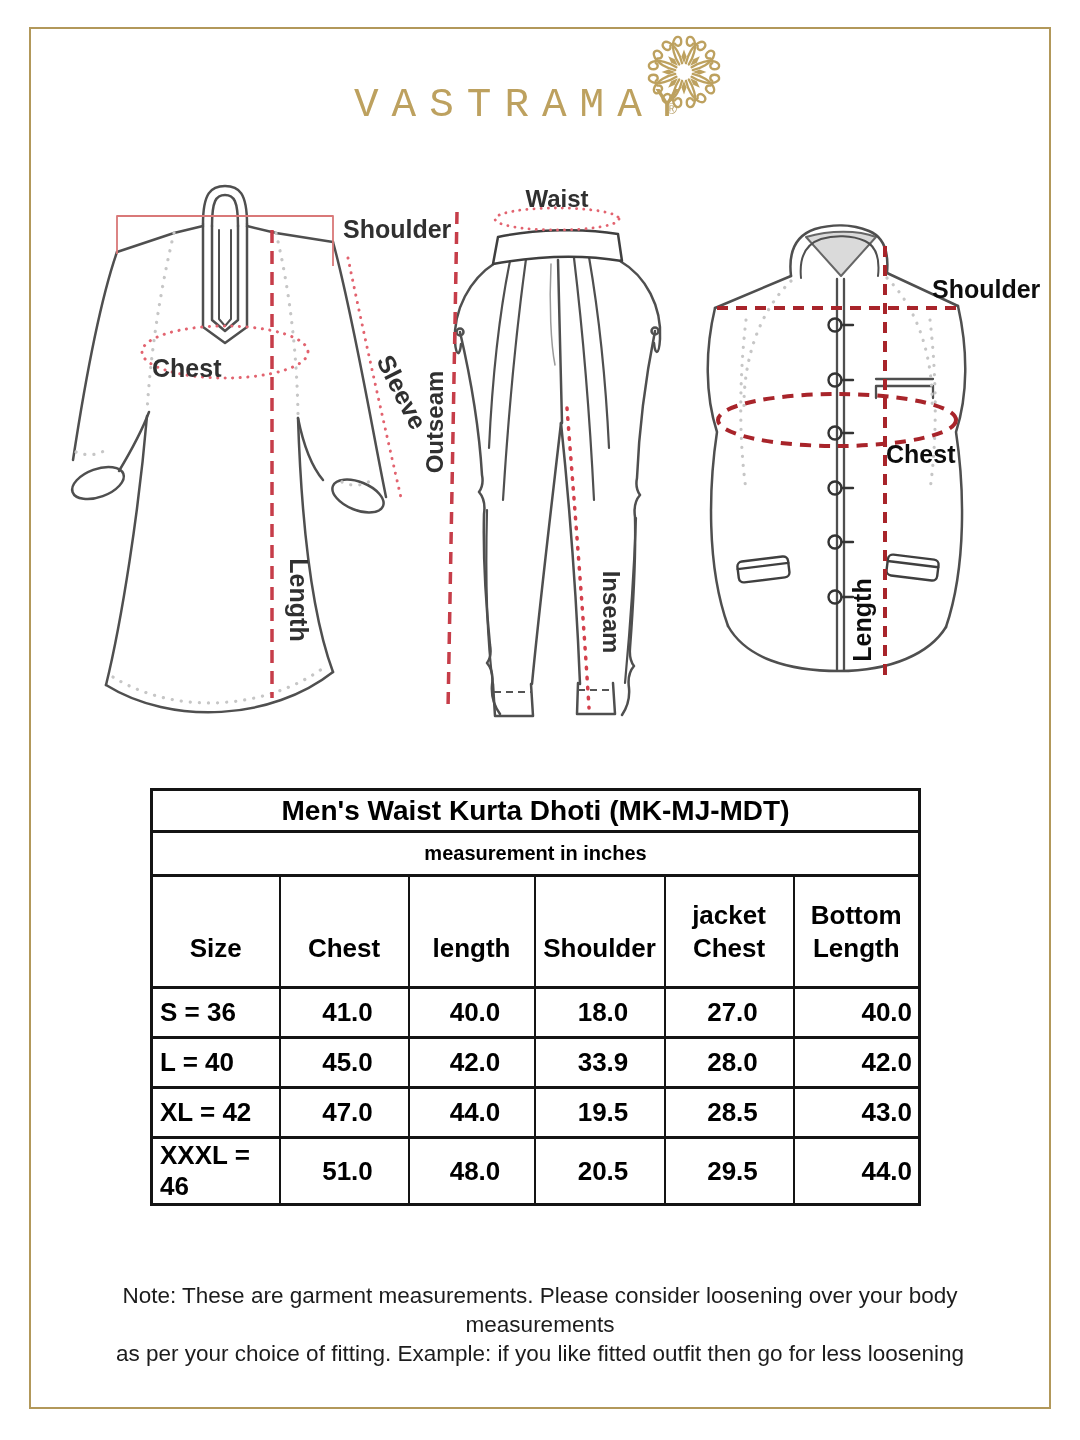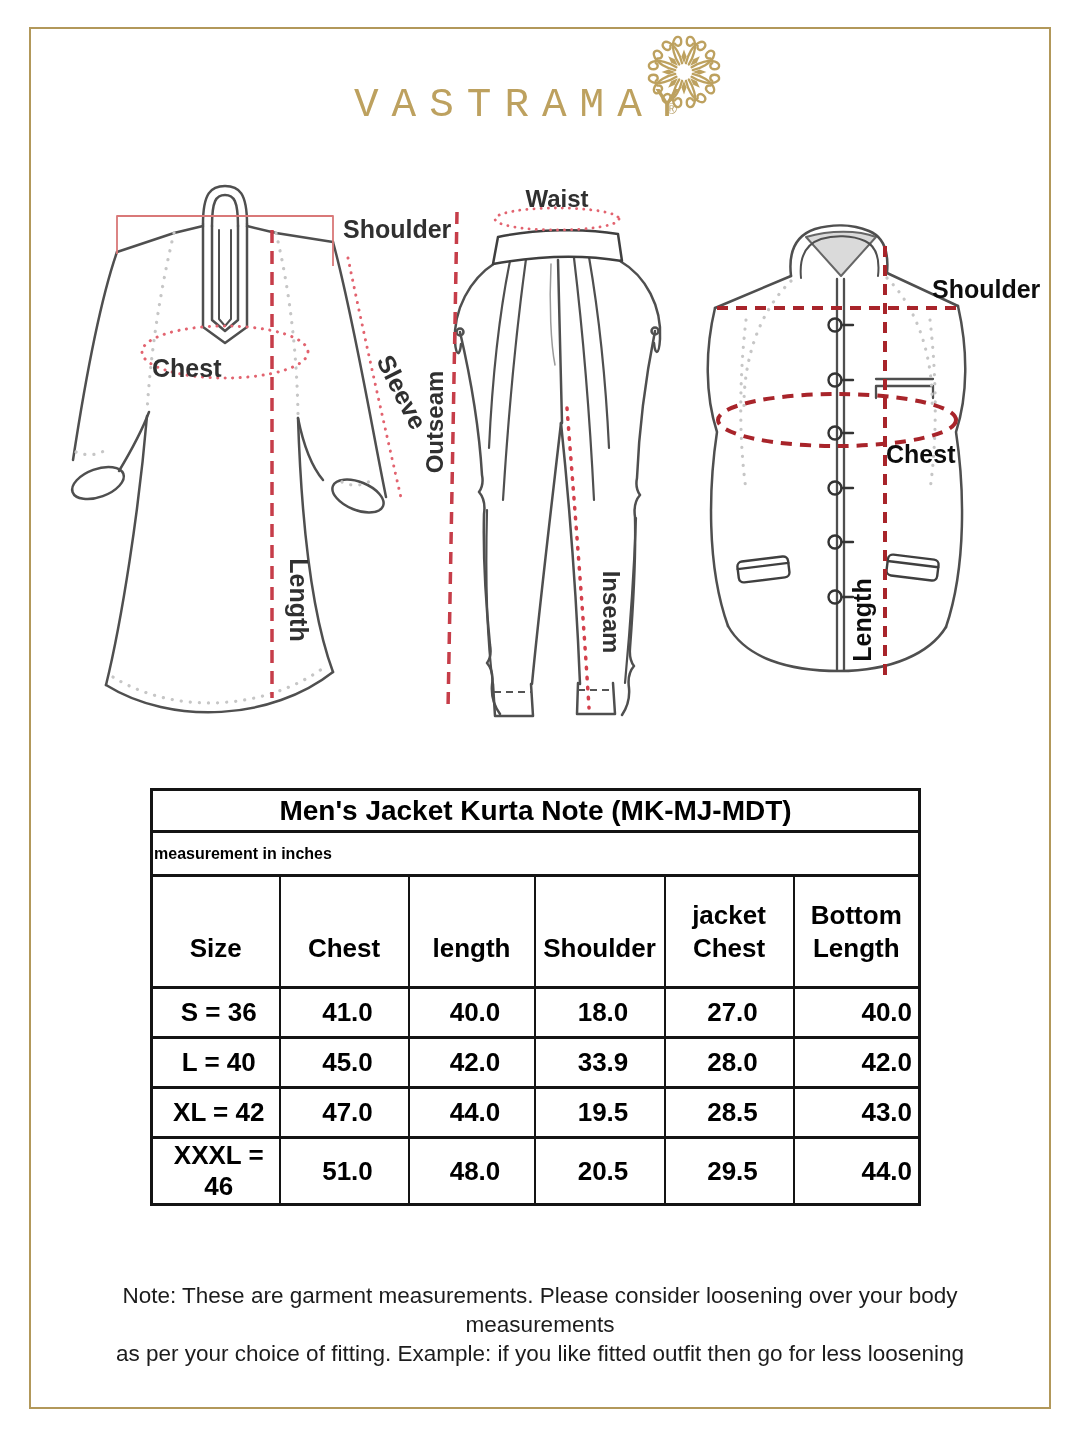--- a/index.html
+++ b/index.html
@@ -17,24 +17,24 @@
   .diag-label{font-family:"Liberation Sans",sans-serif;font-weight:600;fill:#303030;font-size:25px;}
   .diag-label-sm{font-family:"Liberation Sans",sans-serif;font-weight:600;fill:#303030;font-size:24px;}
   .diag-label-bold{font-family:"Liberation Sans",sans-serif;font-weight:700;fill:#0d0d0d;font-size:25px;}
   
   #size-table{position:absolute;left:150px;top:788px;width:768px;border-collapse:collapse;
         table-layout:fixed;background:#fff;}
   #size-table td,#size-table th{border:2px solid #141414;border-top-width:3px;border-bottom-width:3px;
         font-weight:bold;color:#000;overflow:hidden;}
   #size-table{border:3px solid #141414;}
   .t-title{height:42px;font-size:28px;text-align:center;}
-  .t-sub{height:44px;font-size:16px;}
+  .t-sub{height:44px;font-size:20px;text-align:center;}
   .t-head th{height:86px;font-size:26px;text-align:center;vertical-align:bottom;padding-bottom:22px;line-height:1.25;}
   .t-row td{height:45px;font-size:26px;}
-  .col-size{text-align:center;padding-left:7px;}
+  .col-size{text-align:left;padding-left:7px;}
   .col-num{text-align:center;padding-left:8px;}
   .col-last{text-align:right;padding-right:6px;}
   
   #note{position:absolute;left:45px;top:1281px;width:990px;text-align:center;
         font-size:22.5px;line-height:29px;color:#1c1c1c;}
   .note-line{display:block;}
 </style>
 </head>
 <body>
 
@@ -208,21 +208,21 @@
     <colgroup>
       <col style="width:128px">
         <col style="width:129px">
         <col style="width:126px">
       <col style="width:130px">
         <col style="width:129px">
         <col style="width:126px">
     </colgroup>
     <tbody>
       <tr class="t-title">
-        <td colspan="6">Men's Jacket Kurta Note (MK-MJ-MDT)</td>
+        <td colspan="6">Men's Waist Kurta Dhoti (MK-MJ-MDT)</td>
       </tr>
       <tr class="t-sub">
         <td colspan="6">measurement in inches</td>
       </tr>
       <tr class="t-head">
         <th>Size</th>
         <th>Chest</th>
         <th>length</th>
         <th>Shoulder</th>
         <th>jacket Chest</th>

